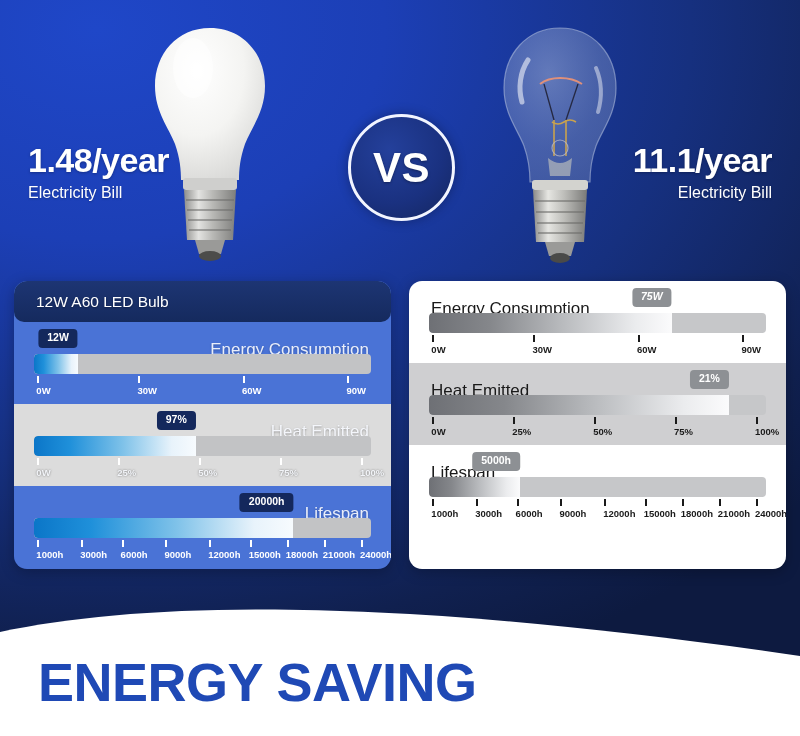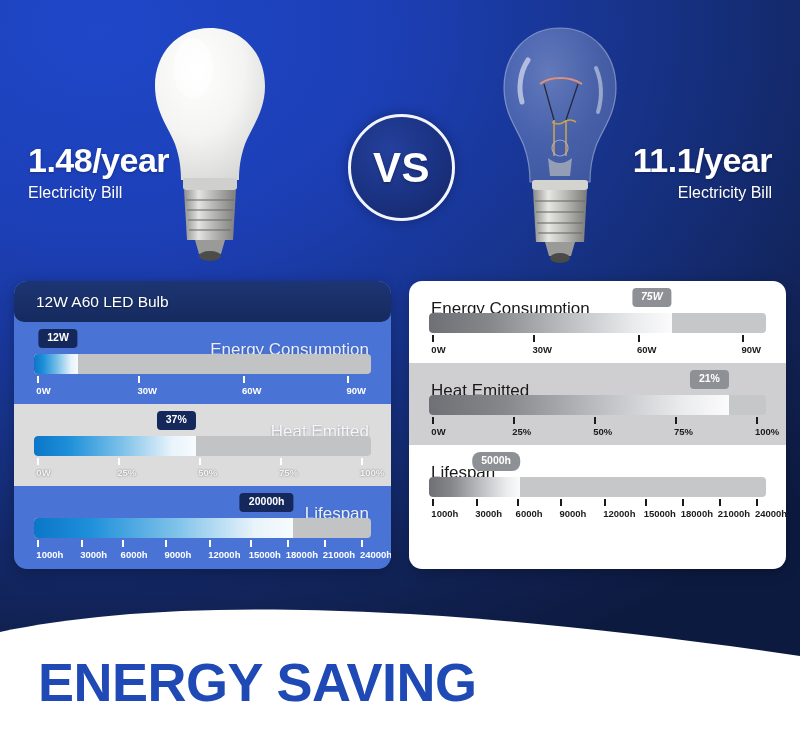--- a/index.html
+++ b/index.html
@@ -271,21 +271,21 @@
         <div class="tick-labels">
           <div class="tick-label" style="left: calc(1% - 1px);">0W</div>
           <div class="tick-label" style="left: calc(31% - 1px);">30W</div>
           <div class="tick-label" style="left: calc(62% - 1px);">60W</div>
           <div class="tick-label" style="left: calc(93% - 1px);">90W</div>
         </div>
       </div>
       <div class="metric alt">
         <div class="metric-top">
           <div class="metric-label">Heat Emitted</div>
-          <div class="callout" style="left: 48%;">37%</div>
+          <div class="callout" style="left: 48%;">97%</div>
         </div>
         <div class="bar">
           <div class="bar-fill" style="width: 48%;"></div>
         </div>
         <div class="ticks">
           <div class="tick" style="left: 1%;"></div>
           <div class="tick" style="left: 25%;"></div>
           <div class="tick" style="left: 49%;"></div>
           <div class="tick" style="left: 73%;"></div>
           <div class="tick" style="left: 97%;"></div>
@@ -374,21 +374,21 @@
           <div class="tick-label" style="left: calc(1% - 1px);">0W</div>
           <div class="tick-label" style="left: calc(25% - 1px);">25%</div>
           <div class="tick-label" style="left: calc(49% - 1px);">50%</div>
           <div class="tick-label" style="left: calc(73% - 1px);">75%</div>
           <div class="tick-label" style="left: calc(97% - 1px);">100%</div>
         </div>
       </div>
       <div class="metric">
         <div class="metric-top">
           <div class="metric-label">Lifespan</div>
-          <div class="callout" style="left: 27%; border-radius: 8px;">5000h</div>
+          <div class="callout" style="left: 27%;">5000h</div>
         </div>
         <div class="bar">
           <div class="bar-fill" style="width: 27%;"></div>
         </div>
         <div class="ticks">
           <div class="tick" style="left: 1%;"></div>
           <div class="tick" style="left: 14%;"></div>
           <div class="tick" style="left: 26%;"></div>
           <div class="tick" style="left: 39%;"></div>
           <div class="tick" style="left: 52%;"></div>

